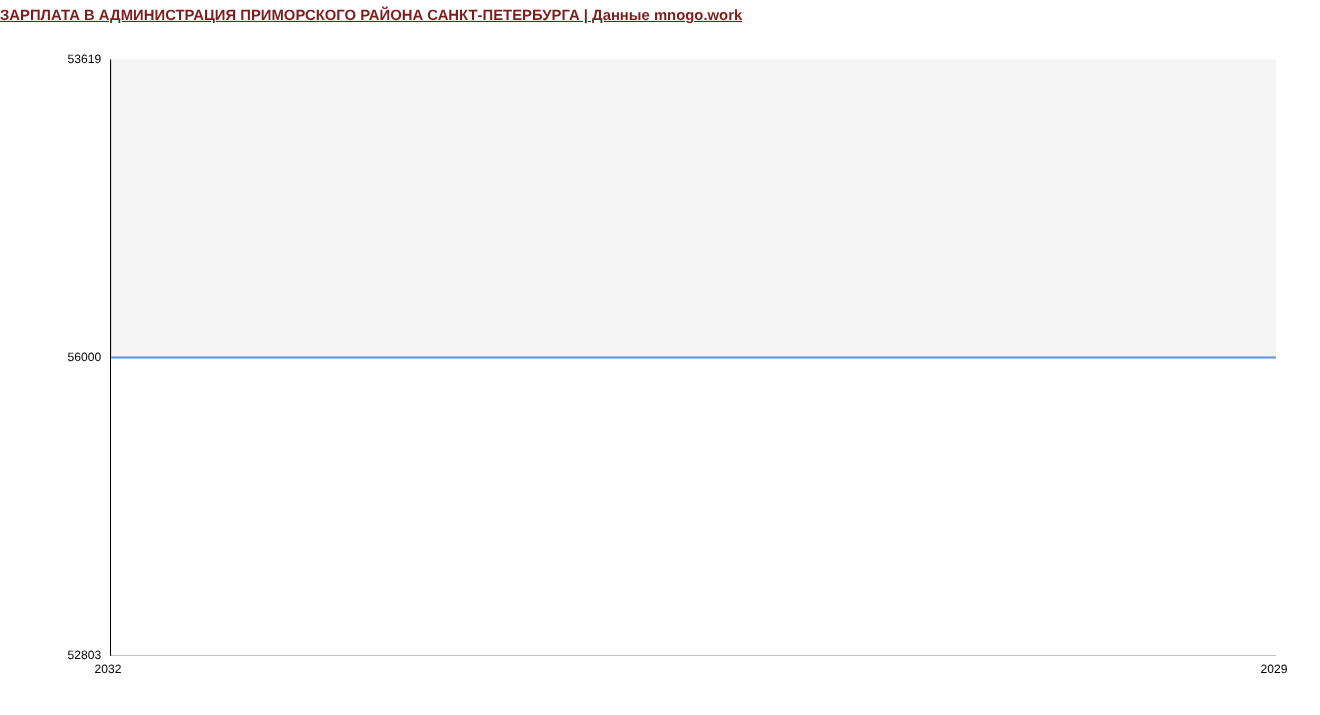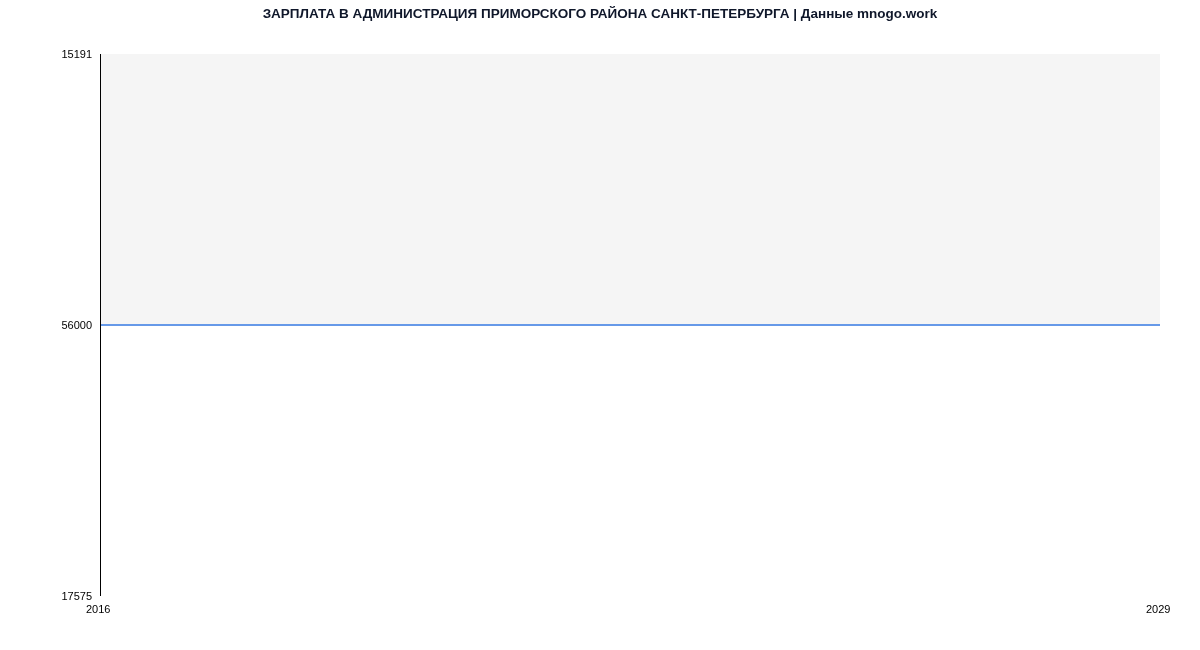--- a/index.html
+++ b/index.html
@@ -10,24 +10,25 @@
     background: #ffffff;
     font-family: Arial, Helvetica, sans-serif;
     position: relative;
     overflow: hidden;
   }
   .title {
     position: absolute;
     top: 6px;
     left: 0;
     width: 100%;
-    text-align: center;
+    text-align: left;
     font-size: 13.5px;
     font-weight: 700;
-    color: #0f172a;
+    color: #7f1d1d;
+    text-decoration: underline;
   }
   .plot-area {
     position: absolute;
     left: 100px;
     top: 54px;
     width: 1060px;   
     height: 542px;   
     background: #f5f5f5;
     border-left: 1px solid #000;
     border-bottom: 1px solid #000;
@@ -75,18 +76,18 @@
 
 <div class="plot-area">
 
   <div class="gridline-h" style="top: 271px;"></div>
 
   <div class="area-fill" style="top: 272px; height: 270px;"></div>
 
   <div class="dataline" style="top: 270px;"></div>
 </div>
 
-<div class="ytick" style="left: 2px; top: 49px;">15191</div>
+<div class="ytick" style="left: 2px; top: 49px;">53619</div>
 <div class="ytick" style="left: 2px; top: 320px;">56000</div>
-<div class="ytick" style="left: 2px; top: 591px;">17575</div>
+<div class="ytick" style="left: 2px; top: 591px;">52803</div>
 
-<div class="xtick" style="left: 86px;">2016</div>
+<div class="xtick" style="left: 86px;">2032</div>
 <div class="xtick" style="left: 1146px;">2029</div>
 
 </body></html>

